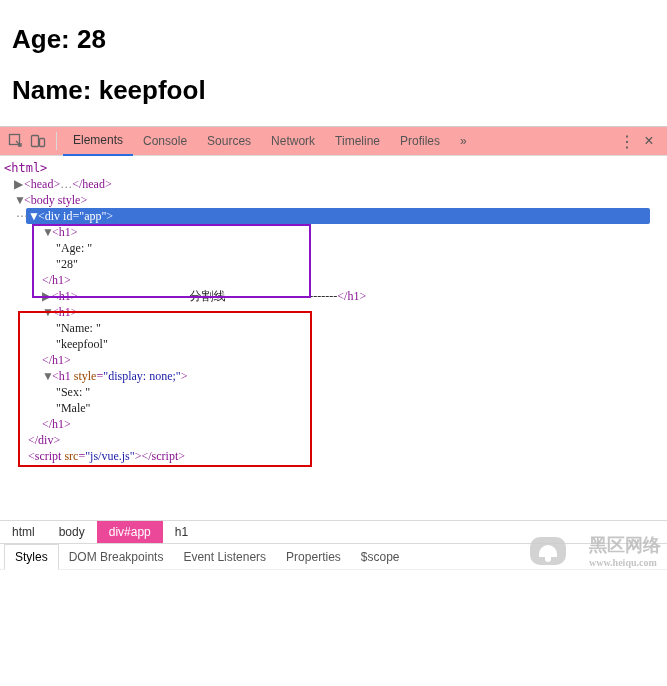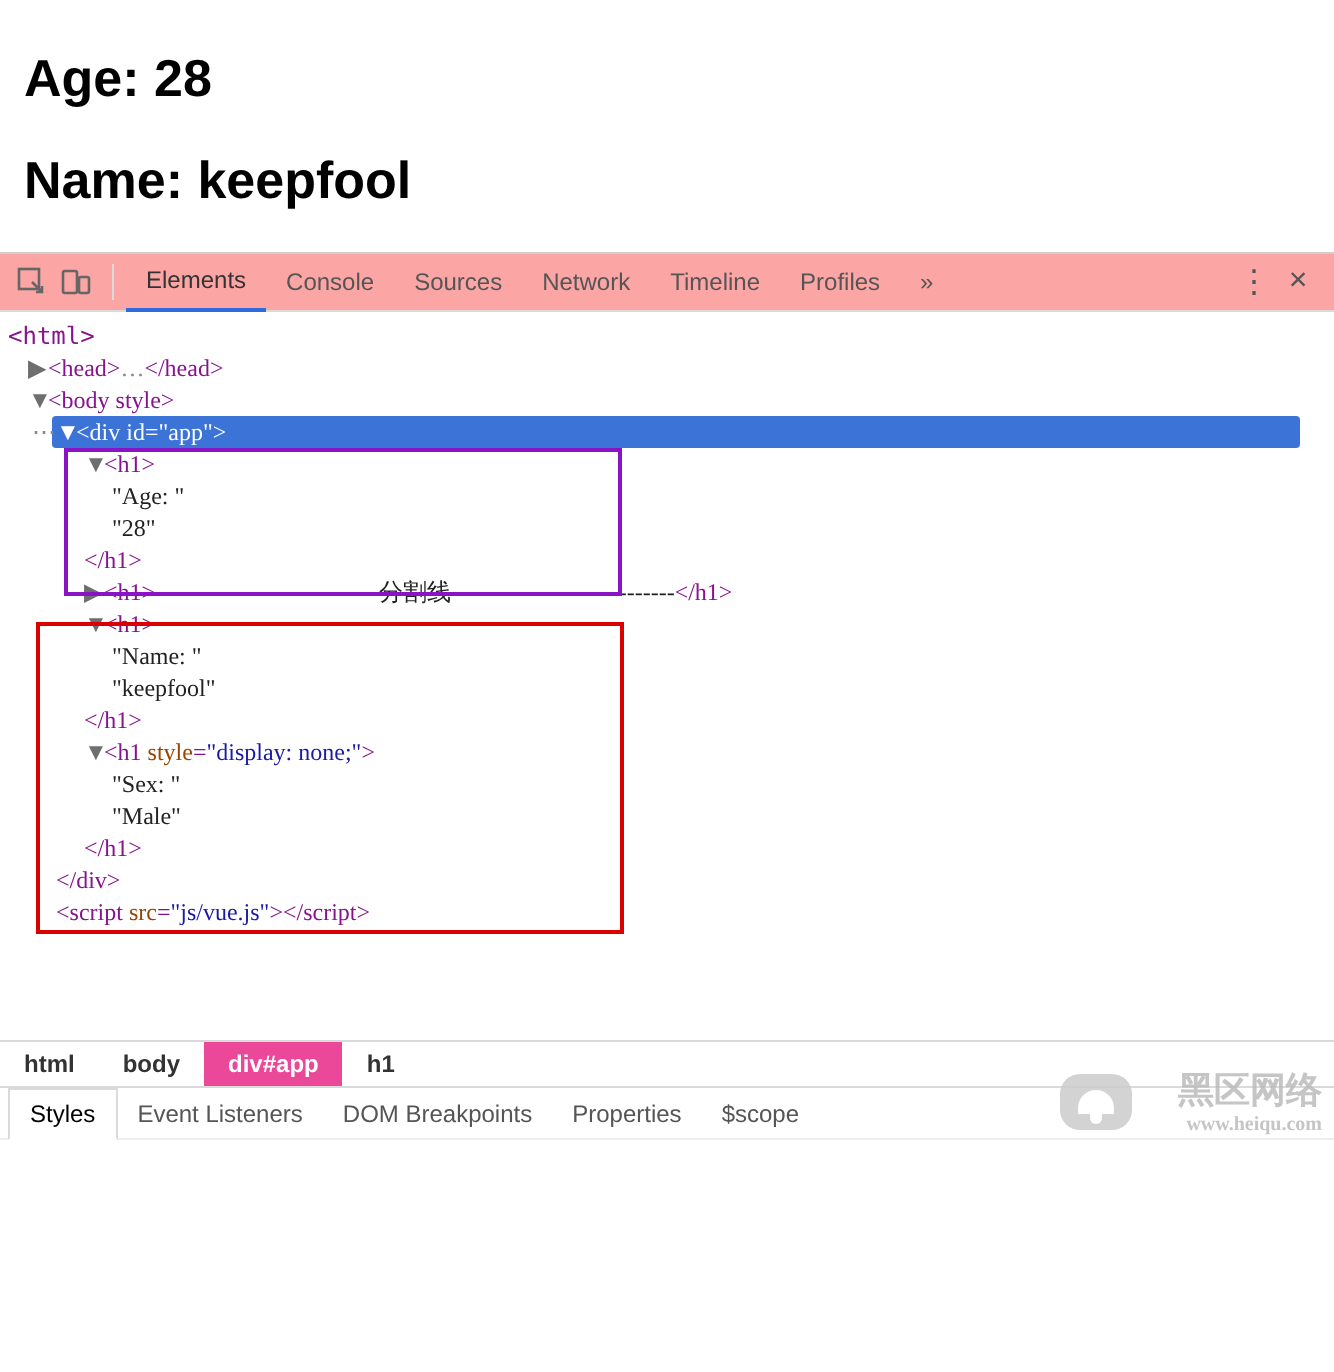--- a/index.html
+++ b/index.html
@@ -148,38 +148,36 @@
     height: 22px;
     display: flex;
     align-items: center;
     font-family: "Segoe UI", Arial, sans-serif;
     font-size: 12px;
   }
   .crumb {
     padding: 4px 12px;
     color: #333;
     cursor: pointer;
-    font-weight: bold;
   }
   .crumb.sel {
     background: #ec4899;
     color: #fff;
   }
 
   
   .subtabs {
     border-top: 1px solid #dadada;
     height: 26px;
     display: flex;
     align-items: center;
     font-family: "Segoe UI", Arial, sans-serif;
     font-size: 12px;
     padding: 0 4px;
     position: relative;
-    text-align: right;
   }
   .subtab {
     padding: 5px 10px;
     color: #555;
     cursor: pointer;
   }
   .subtab.active {
     background: #fff;
     border: 1px solid #dadada;
     border-bottom: 1px solid #fff;
@@ -317,22 +315,22 @@
 
   <div class="breadcrumb">
     <div class="crumb">html</div>
     <div class="crumb">body</div>
     <div class="crumb sel">div#app</div>
     <div class="crumb">h1</div>
   </div>
 
   <div class="subtabs">
     <div class="subtab active">Styles</div>
+    <div class="subtab">DOM Breakpoints</div>
     <div class="subtab">Event Listeners</div>
-    <div class="subtab">DOM Breakpoints</div>
     <div class="subtab">Properties</div>
     <div class="subtab">$scope</div>
 
     <div class="watermark">
       <div class="wm-badge">
           <div class="wm-mush"></div>
         </div>
       <div>
         <div>黑区网络</div>
         <div style="font-size:10px;">www.heiqu.com</div>

